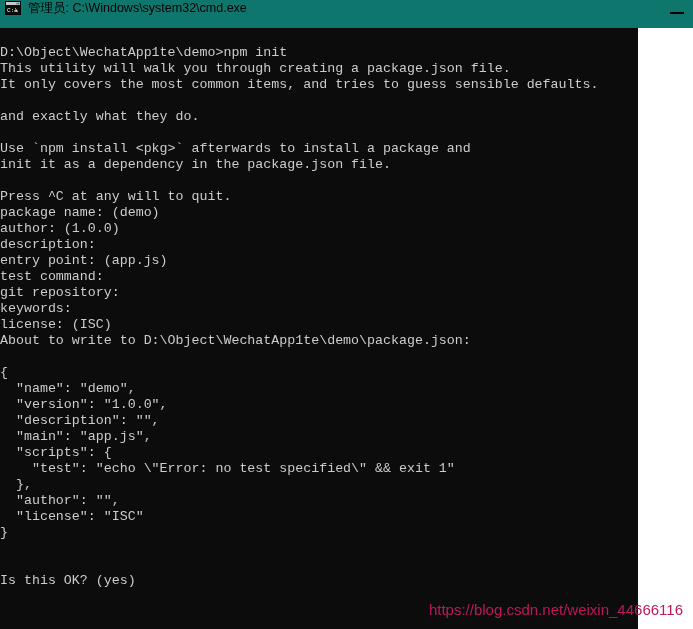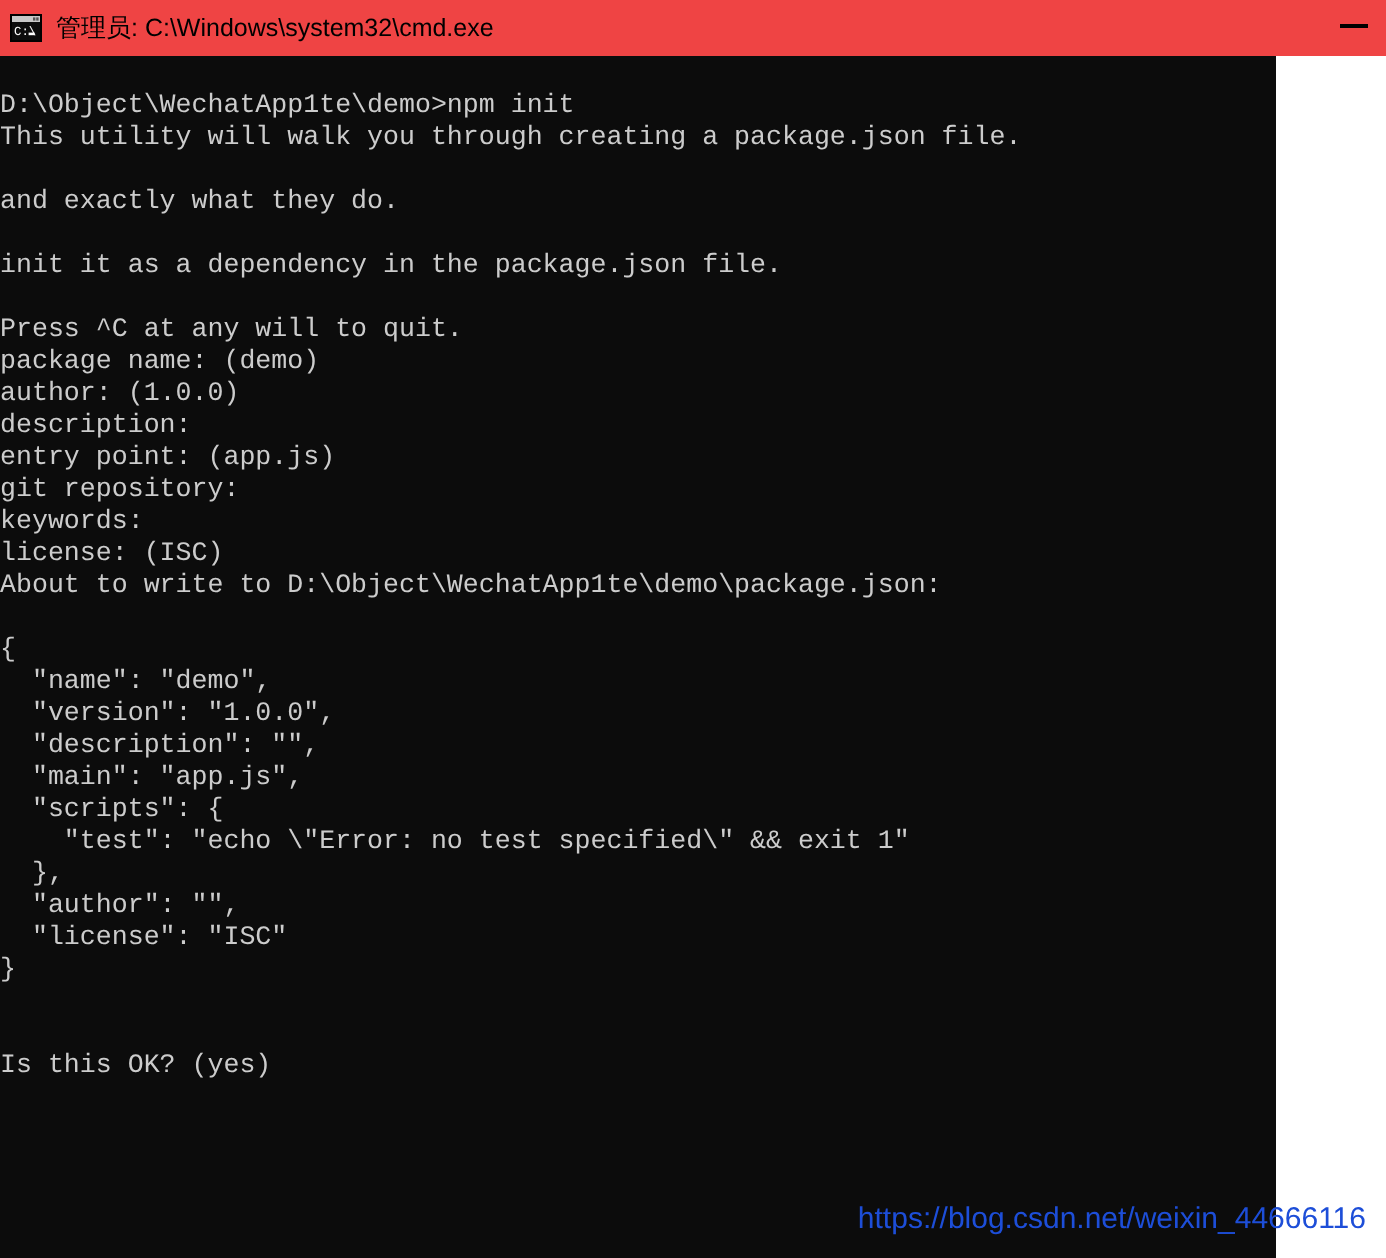--- a/index.html
+++ b/index.html
@@ -13,23 +13,23 @@
     position: relative;
     overflow: hidden;
     font-family: "Liberation Sans", sans-serif;
   }
 
   
   #titlebar {
     position: absolute;
     left: 0; top: 0;
     width: 693px; height: 28px;
-    background: #ef4444;
+    background: #0f766e;
     display: flex;
-    align-items: center;
+    align-items: flex-start;
   }
   #app-icon {
     width: 16px; height: 16px;
     margin-left: 5px;
     flex: 0 0 auto;
     display: block;
   }
   #title-text {
     margin-left: 7px;
     font-size: 12.5px;
@@ -89,21 +89,21 @@
     left: 686px; top: 28px;
     width: 7px; height: 601px;
     background: #ffffff;
   }
 
   
   #watermark {
     position: absolute;
     right: 10px;
     bottom: 11px;
-    color: #1d4ed8;
+    color: #be185d;
     font-size: 15px;
     line-height: 17px;
     white-space: pre;
     font-family: "Liberation Sans", "DejaVu Sans", sans-serif;
     pointer-events: none;
   }
 </style>
 </head>
 <body>
 
@@ -120,30 +120,33 @@
   <div id="window-controls">
     <div id="minimize-button">
       <span class="glyph"></span>
     </div>
   </div>
 </div>
 
 <div id="console">
   <div class="line">D:\Object\WechatApp1te\demo&gt;npm init</div>
   <div class="line">This utility will walk you through creating a package.json file.</div>
+  <div class="line">It only covers the most common items, and tries to guess sensible defaults.</div>
   <div class="line"></div>
   <div class="line">and exactly what they do.</div>
   <div class="line"></div>
+  <div class="line">Use `npm install &lt;pkg&gt;` afterwards to install a package and</div>
   <div class="line">init it as a dependency in the package.json file.</div>
   <div class="line"></div>
   <div class="line">Press ^C at any will to quit.</div>
   <div class="line">package name: (demo)</div>
   <div class="line">author: (1.0.0)</div>
   <div class="line">description:</div>
   <div class="line">entry point: (app.js)</div>
+  <div class="line">test command:</div>
   <div class="line">git repository:</div>
   <div class="line">keywords:</div>
   <div class="line">license: (ISC)</div>
   <div class="line">About to write to D:\Object\WechatApp1te\demo\package.json:</div>
   <div class="line"></div>
   <div class="line">{</div>
   <div class="line">  "name": "demo",</div>
   <div class="line">  "version": "1.0.0",</div>
   <div class="line">  "description": "",</div>
   <div class="line">  "main": "app.js",</div>

